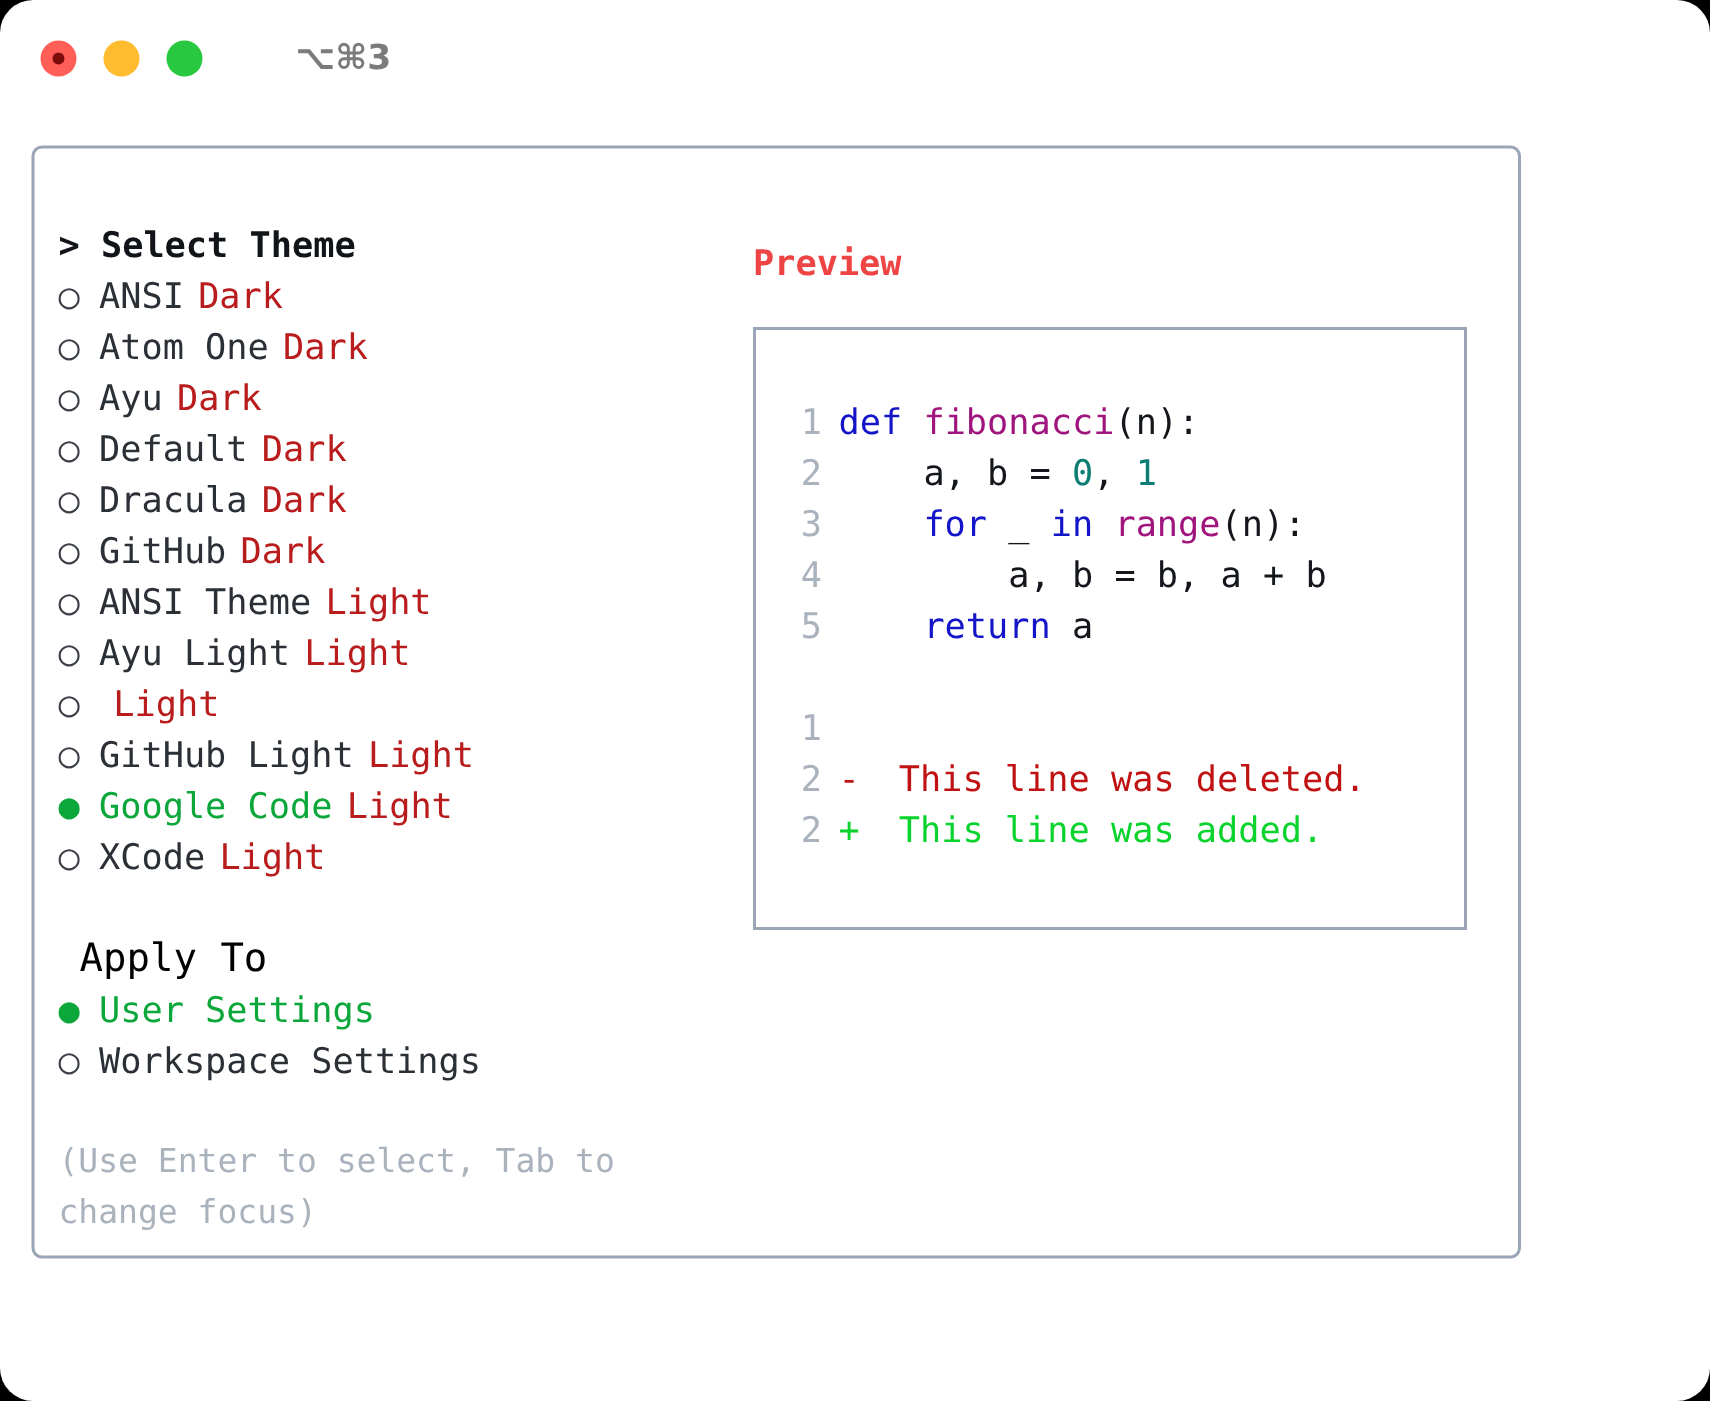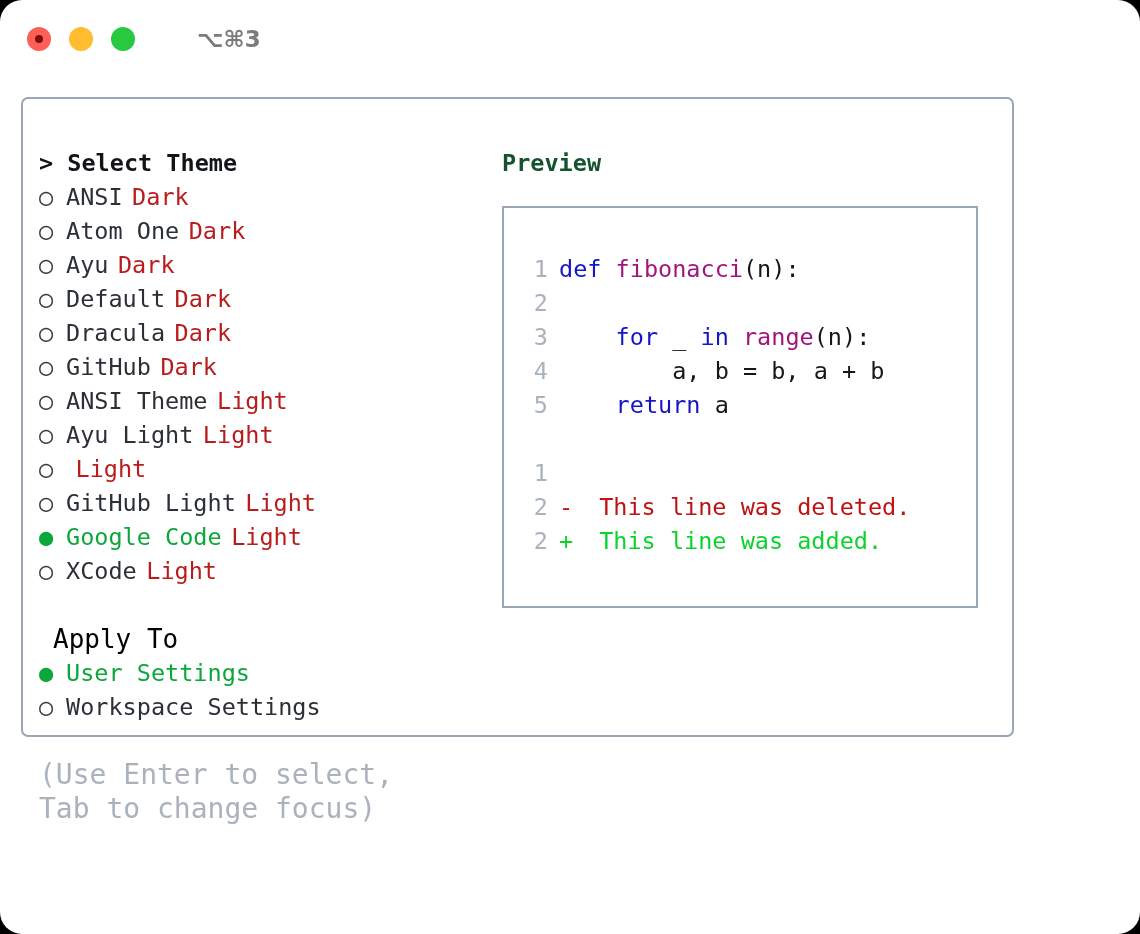--- a/index.html
+++ b/index.html
@@ -52,21 +52,21 @@
     letter-spacing: 0px;
     font-family: "DejaVu Sans", "Liberation Sans", sans-serif;
   }
 
   
   .panel {
     position: absolute;
     left: 21px;
     top: 97px;
     width: 993px;
-    height: 640px;
+    height: 742px;
     border: 2px solid #9aa5b5;
     border-radius: 7px;
     background: #fff;
   }
 
   
   .columns {
     position: absolute;
     inset: 0;
   }
@@ -124,34 +124,35 @@
     font-size: 26px;
     line-height: 34px;
     color: #000000;
     white-space: pre;
   }
 
   .spacer-row { height: 34px; }
 
   .hint {
     margin-top: 34px;
-    font-size: 28px;
+    font-size: 22px;
     line-height: 34px;
     color: #a9b2bd;
     width: 408px;
     word-spacing: 0px;
   }
 
   
   .preview-title {
     font-size: 23.5px;
     font-weight: bold;
-    color: #14532d;
-    line-height: 34px;
-    white-space: pre;
+    color: #ef4444;
+    line-height: 34px;
+    white-space: pre;
+    margin-top: 12px;
   }
 
   .preview-box {
     margin-top: 26px;
     width: 476px;
     height: 402px;
     border: 2px solid #9aa5b5;
     background: #ffffff;
     padding: 44px 0 0 18px;
   }
@@ -240,21 +241,21 @@
           </div>
 
         <div class="hint">(Use Enter to select, Tab to change focus)</div>
       </div>
 
       <div class="right-col">
         <div class="preview-title">Preview</div>
         <div class="preview-box">
           <div id="code-block">
               <div class="code-line"><span class="lineno">1</span><span class="code-text"><span class="tok-kw">def</span><span class="tok-pln"> </span><span class="tok-fn">fibonacci</span><span class="tok-pln">(n):</span></span></div>
-              <div class="code-line"><span class="lineno">2</span></div>
+              <div class="code-line"><span class="lineno">2</span><span class="code-text"><span class="tok-pln">    a, b = </span><span class="tok-num">0</span><span class="tok-pln">, </span><span class="tok-num">1</span></span></div>
               <div class="code-line"><span class="lineno">3</span><span class="code-text"><span class="tok-pln">    </span><span class="tok-kw">for</span><span class="tok-pln"> _ </span><span class="tok-kw">in</span><span class="tok-pln"> </span><span class="tok-fn">range</span><span class="tok-pln">(n):</span></span></div>
               <div class="code-line"><span class="lineno">4</span><span class="code-text"><span class="tok-pln">        a, b = b, a + b</span></span></div>
               <div class="code-line"><span class="lineno">5</span><span class="code-text"><span class="tok-pln">    </span><span class="tok-kw">return</span><span class="tok-pln"> a</span></span></div>
             </div>
           <div class="blank-line"></div>
           <div id="diff-block">
               <div class="code-line"><span class="lineno">1</span><span class="diff-sign diff-ctx"> </span></div>
               <div class="code-line"><span class="lineno">2</span><span class="diff-sign diff-del">-</span><span class="code-text diff-del"> This line was deleted.</span></div>
               <div class="code-line"><span class="lineno">2</span><span class="diff-sign diff-add">+</span><span class="code-text diff-add"> This line was added.</span></div>
             </div>

